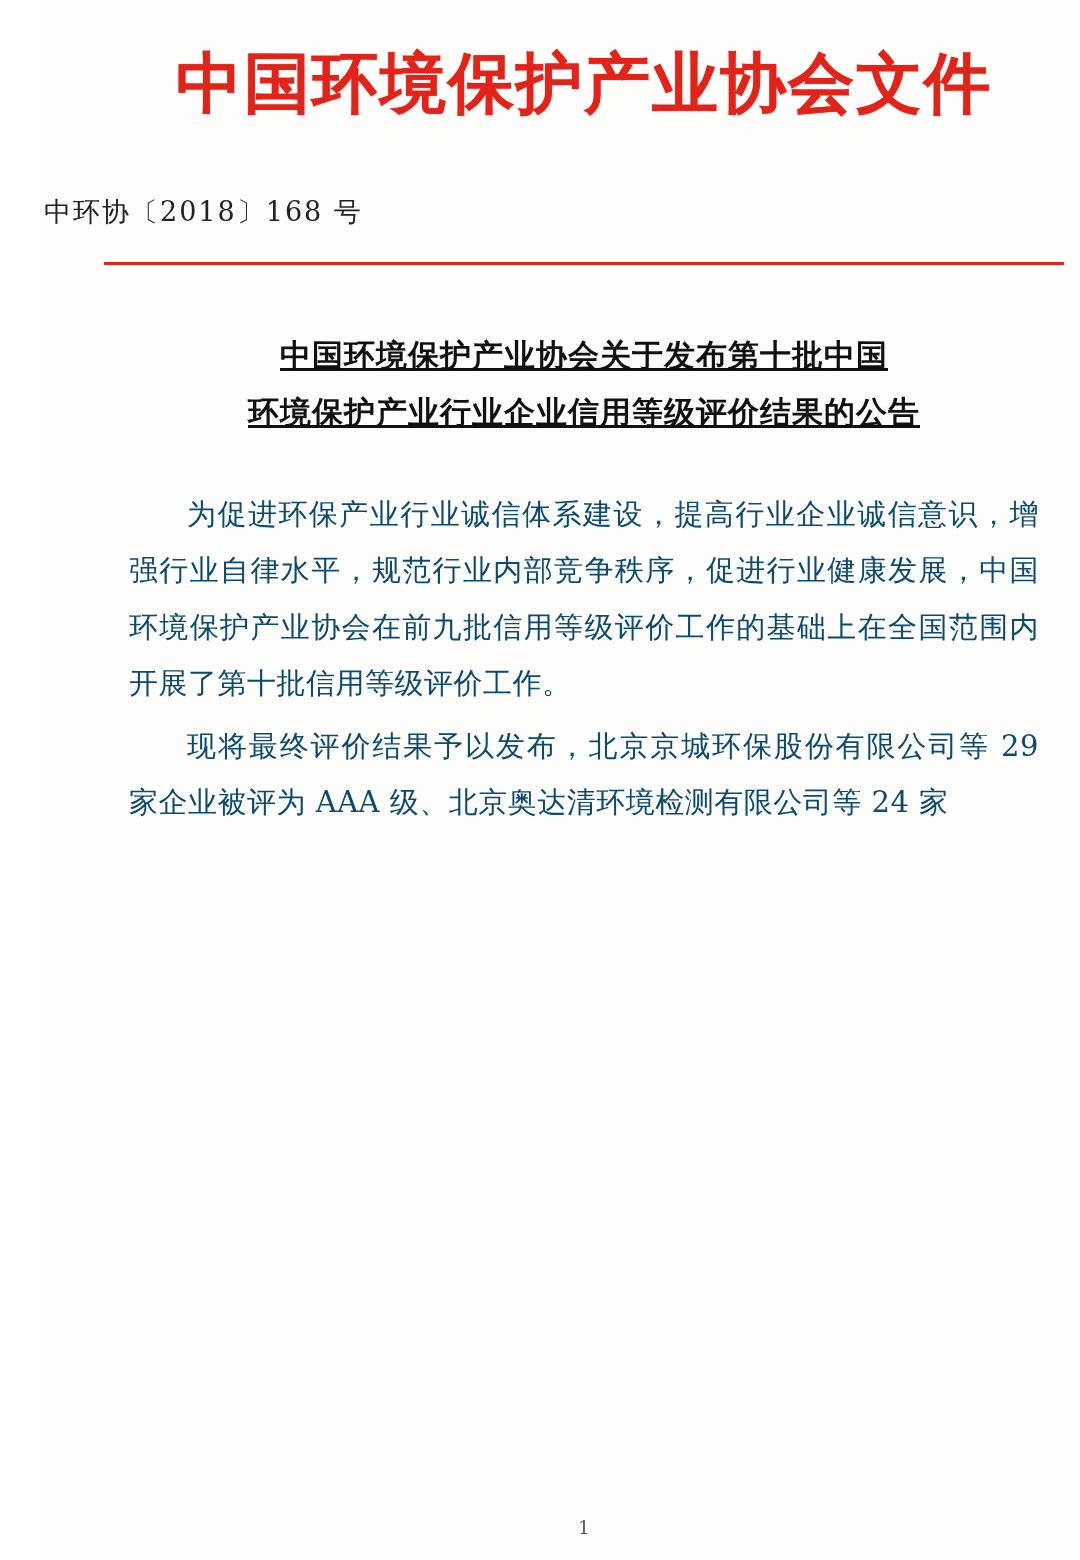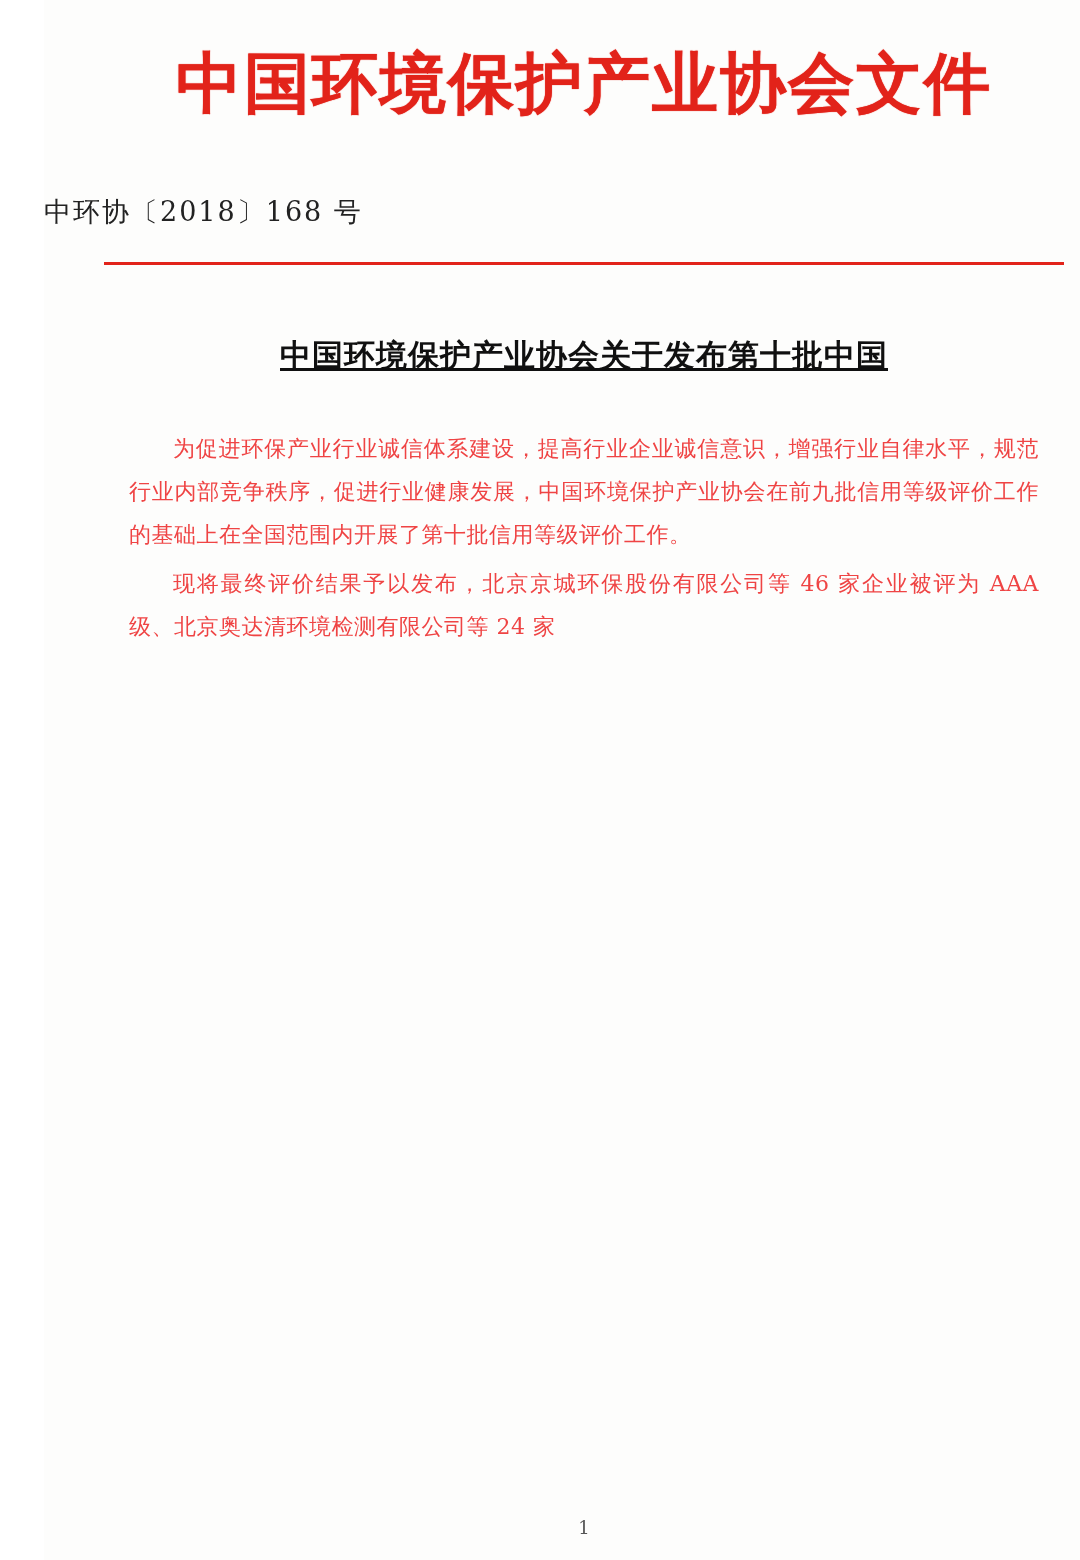--- a/index.html
+++ b/index.html
@@ -70,25 +70,25 @@
   }
   .doc-title .line {
     display: block;
     white-space: nowrap;
   }
 
   
   .body-text {
     margin: 44px auto 0 auto;
     width: 910px;
-    font-size: 22px;
+    font-size: 29px;
     line-height: 1.95;
     letter-spacing: 0.5px;
     text-align: justify;
-    color: #ef4444;
+    color: #0c4a6e;
   }
   .body-text p {
     margin: 0 0 6px 0;
     text-indent: 2em;
   }
 
   
   .page-number {
     position: absolute;
     bottom: 22px;
@@ -107,22 +107,23 @@
   <div class="masthead">
     <div class="masthead-title">中国环境保护产业协会文件</div>
   </div>
 
   <div class="doc-number">中环协〔2018〕168 号</div>
 
   <div class="red-rule"></div>
 
   <div class="doc-title">
     <span class="line">中国环境保护产业协会关于发布第十批中国</span>
+    <span class="line">环境保护产业行业企业信用等级评价结果的公告</span>
   </div>
 
   <div class="body-text">
     <p>为促进环保产业行业诚信体系建设，提高行业企业诚信意识，增强行业自律水平，规范行业内部竞争秩序，促进行业健康发展，中国环境保护产业协会在前九批信用等级评价工作的基础上在全国范围内开展了第十批信用等级评价工作。</p>
-    <p>现将最终评价结果予以发布，北京京城环保股份有限公司等 46 家企业被评为 AAA 级、北京奥达清环境检测有限公司等 24 家</p>
+    <p>现将最终评价结果予以发布，北京京城环保股份有限公司等 29 家企业被评为 AAA 级、北京奥达清环境检测有限公司等 24 家</p>
   </div>
 
   <div class="page-number">1</div>
 
 </div>
 
 </body></html>

